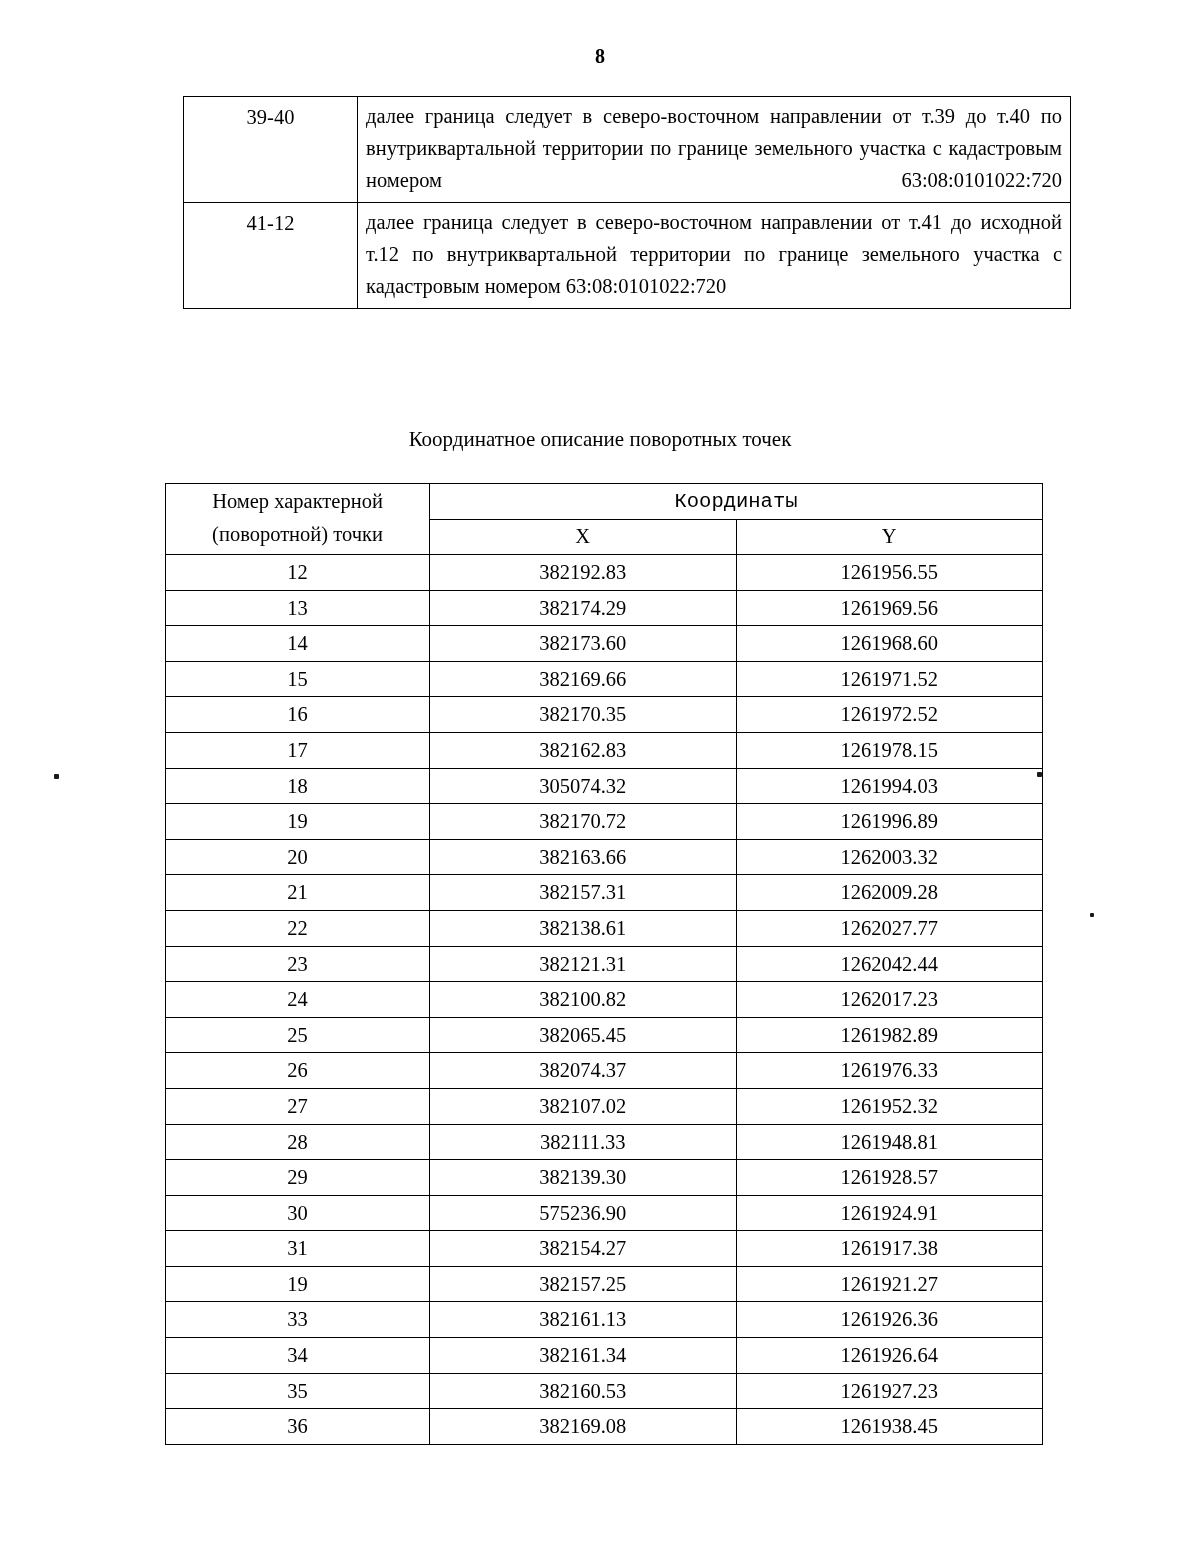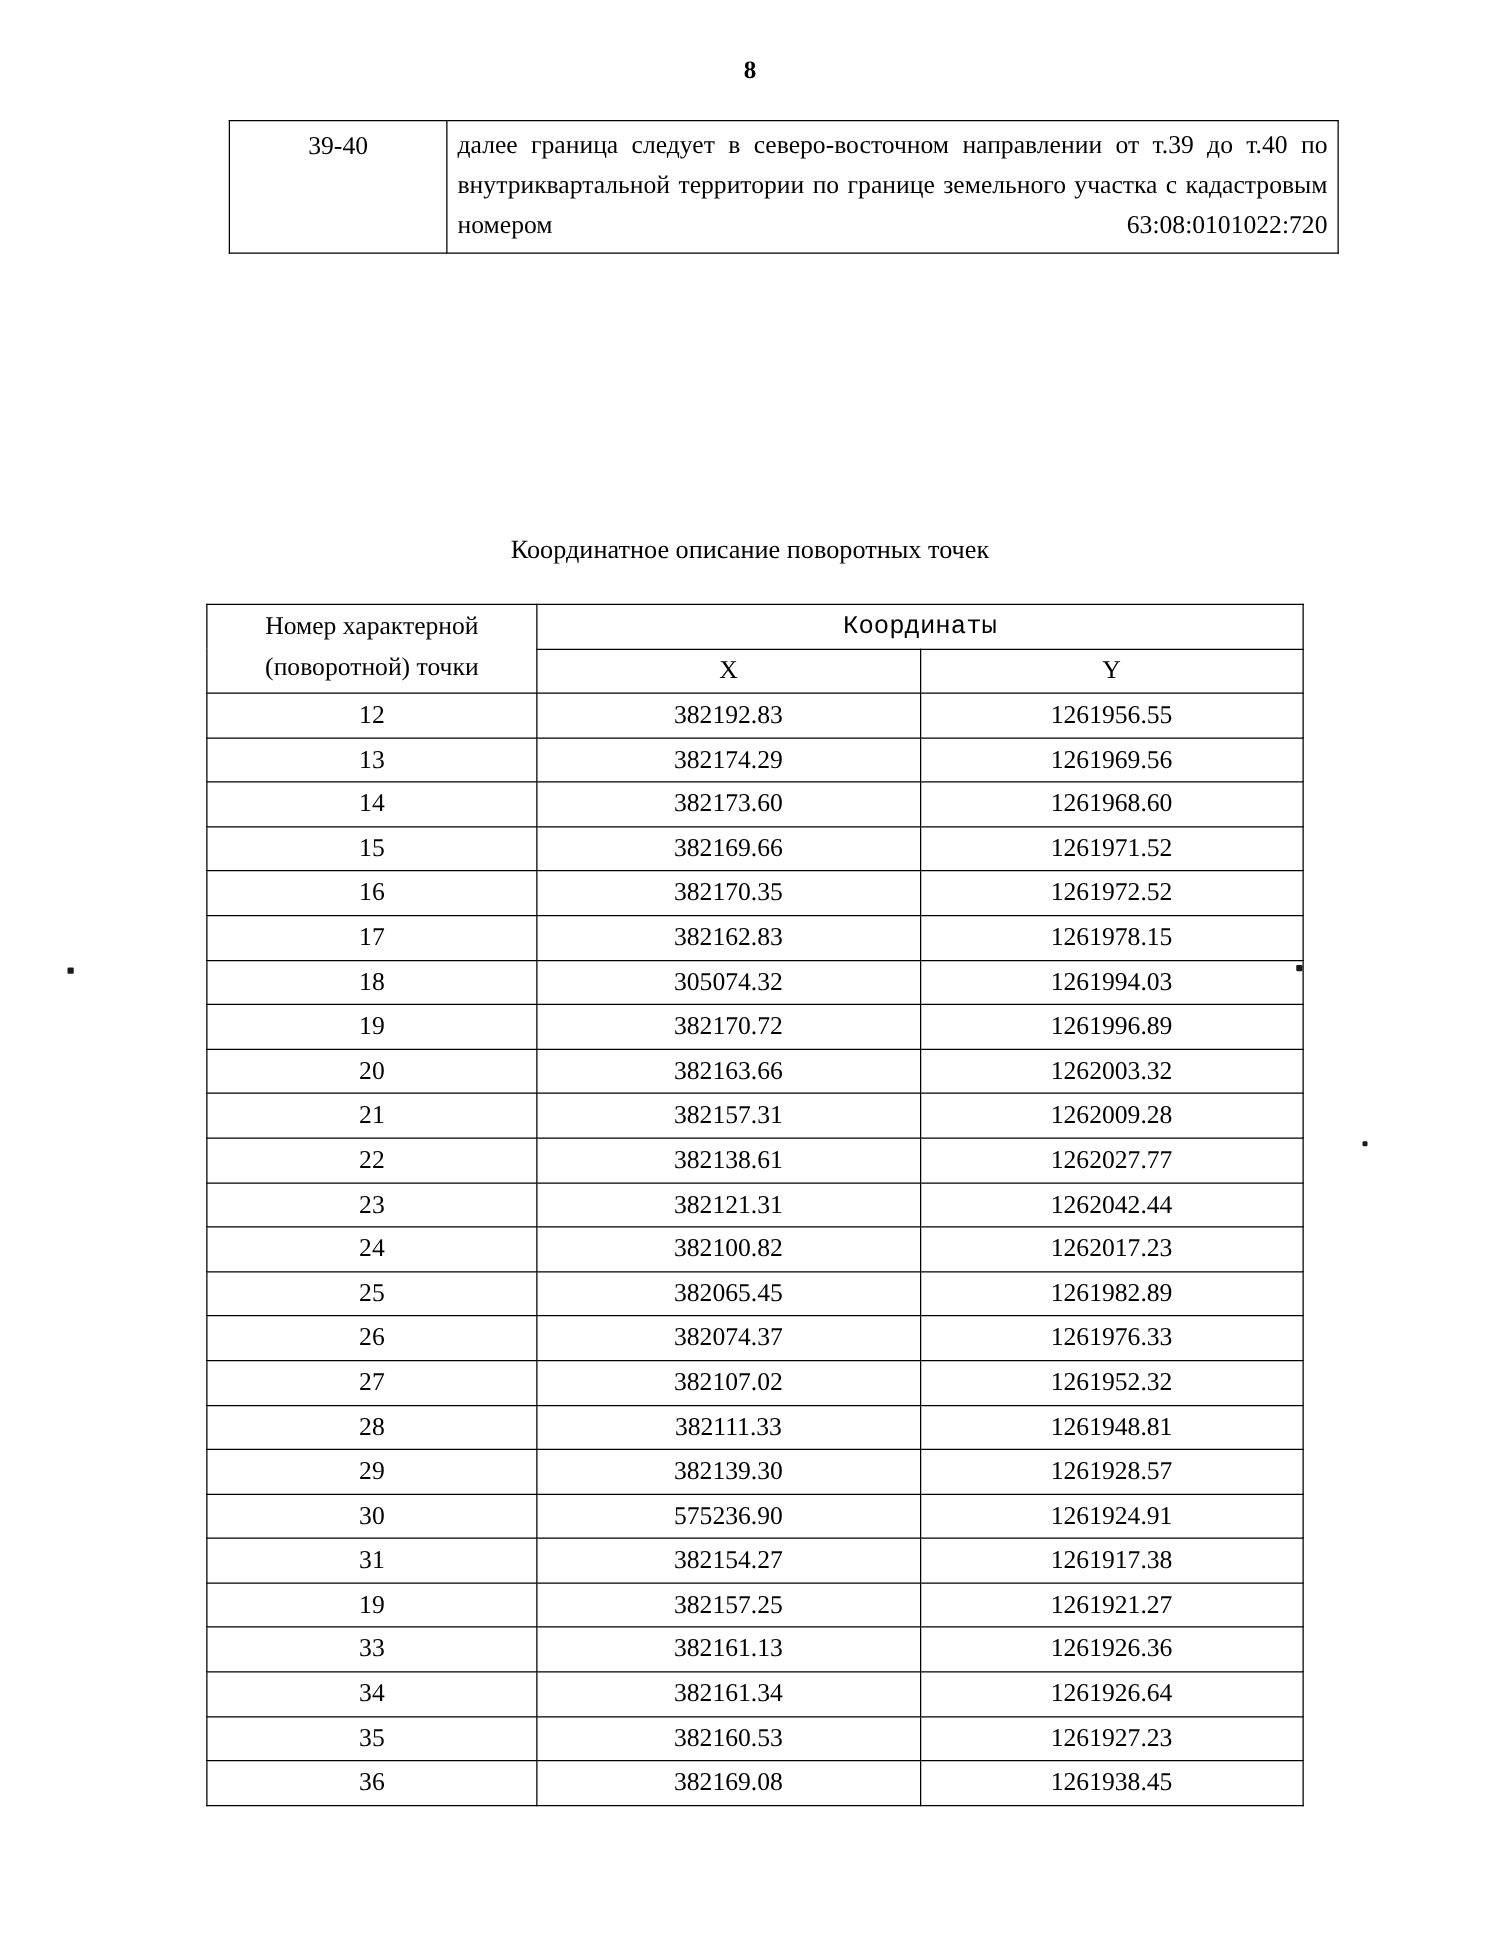--- a/index.html
+++ b/index.html
@@ -133,20 +133,24 @@
 
 <div class="page">
 
   <div class="page-number">8</div>
 
   <table class="desc-table">
     <tbody>
       <tr>
         <td class="seg">39-40</td>
         <td class="body">далее граница следует в северо-восточном направлении от т.39 до т.40 по внутриквартальной территории по границе земельного участка с кадастровым номером 63:08:0101022:720</td>
+      </tr>
+      <tr>
+        <td class="seg">41-12</td>
+        <td class="body lastfull">далее граница следует в северо-восточном направлении от т.41 до исходной т.12 по внутриквартальной территории по границе земельного участка с кадастровым номером 63:08:0101022:720</td>
       </tr>
     </tbody>
   </table>
 
   <div class="section-heading">Координатное описание поворотных точек</div>
 
   <table class="coord-table">
     <thead>
       <tr>
         <th class="pt-head" rowspan="2">

